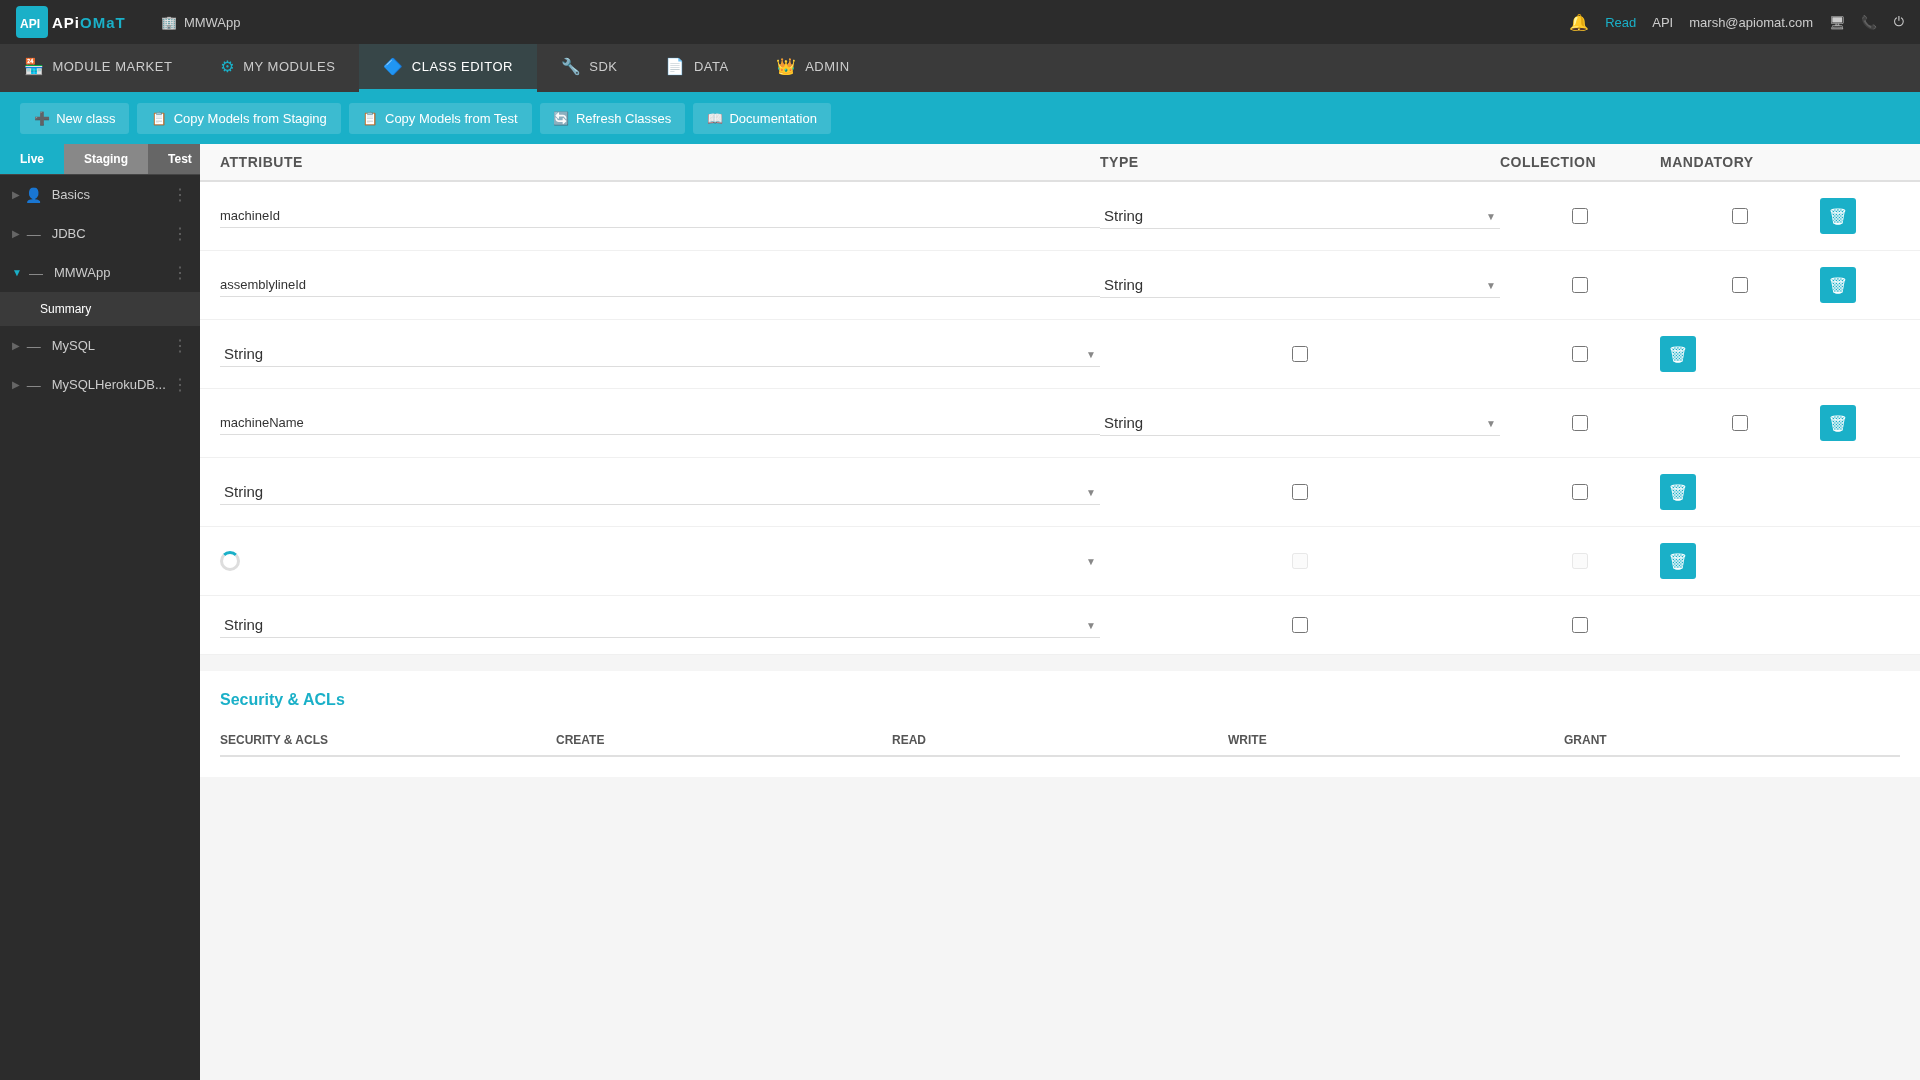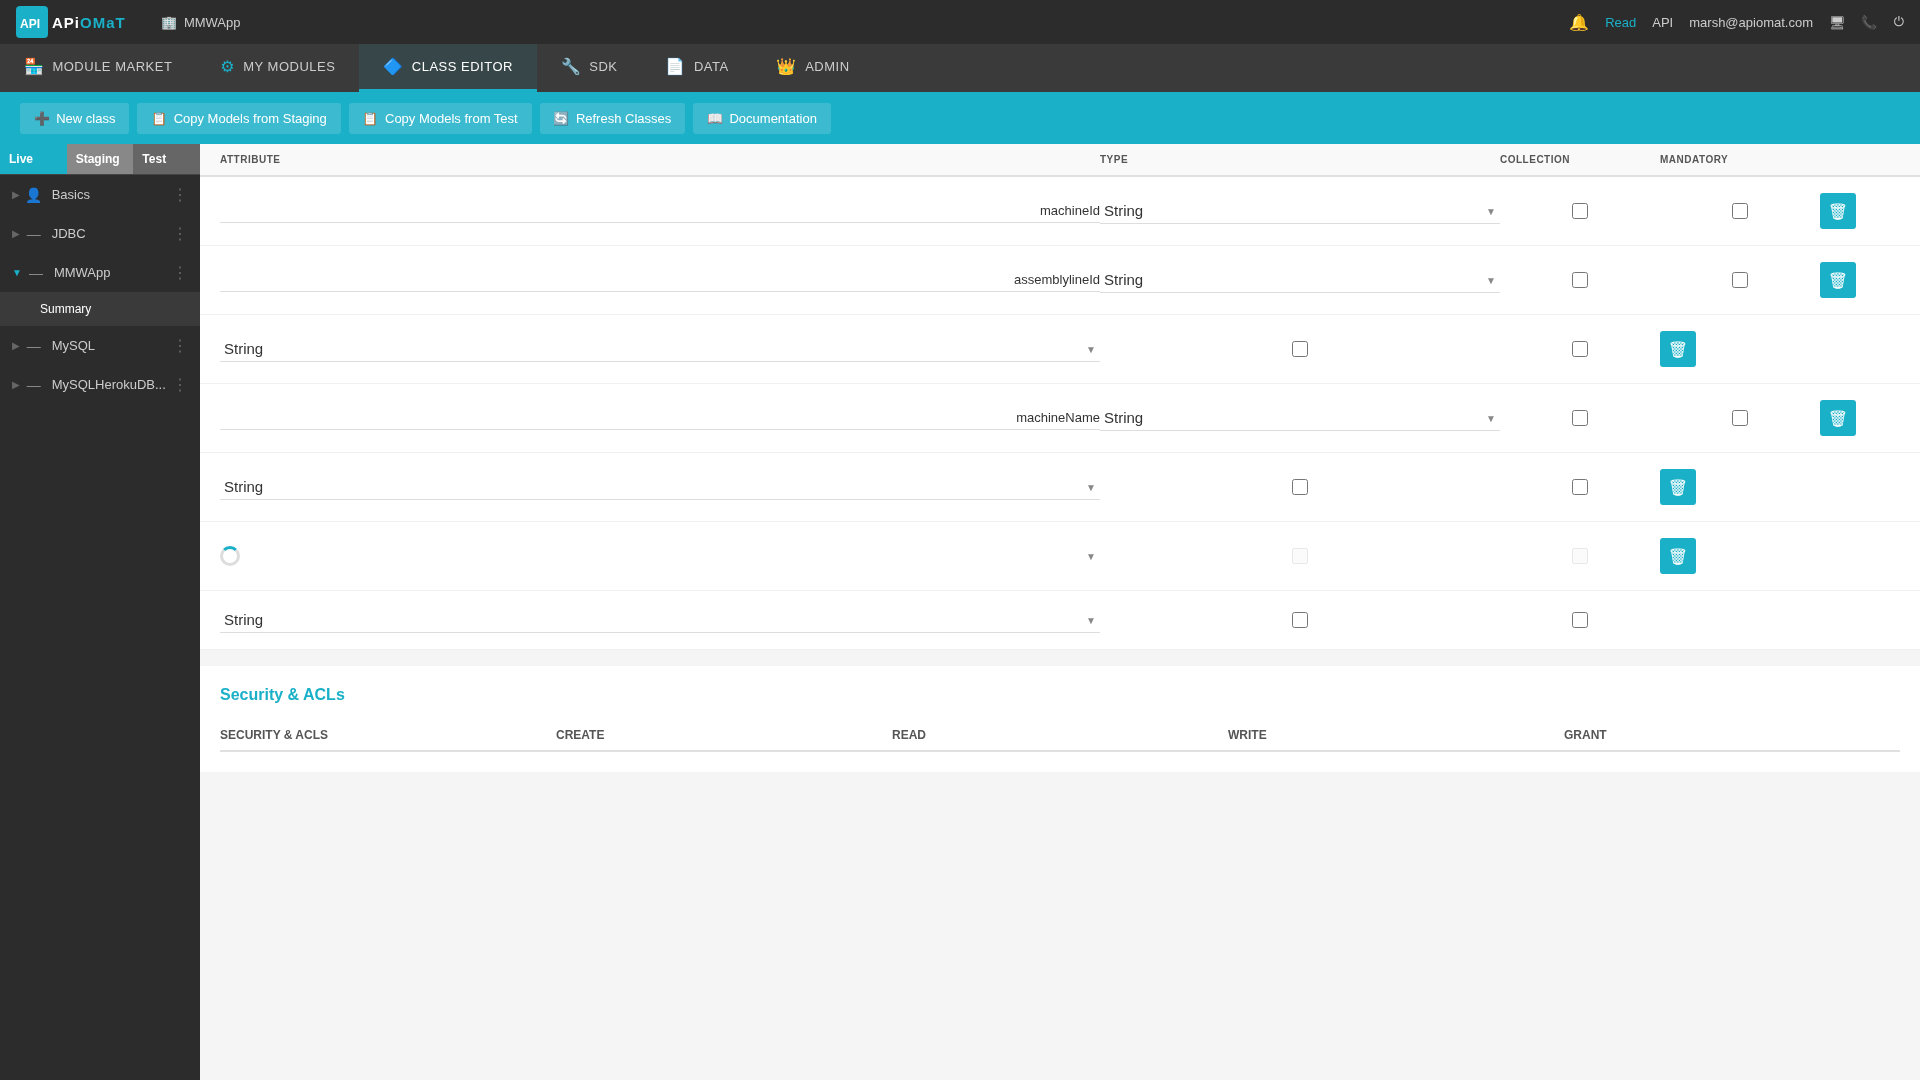--- a/index.html
+++ b/index.html
@@ -22,44 +22,44 @@
     
     .action-bar { background: #1ab0c8; display: flex; align-items: center; padding: 0 20px; height: 52px; gap: 8px; flex-shrink: 0; }
     .action-btn { display: flex; align-items: center; gap: 6px; padding: 8px 14px; background: rgba(255,255,255,0.15); border: none; border-radius: 3px; color: #fff; font-size: 13px; cursor: pointer; white-space: nowrap; }
 
     
     .main-layout { display: flex; flex: 1; overflow: hidden; }
 
     
     .sidebar { width: 200px; background: #2c2c2c; color: #ccc; display: flex; flex-direction: column; overflow-y: auto; flex-shrink: 0; }
     .env-tabs { display: flex; border-bottom: 1px solid #444; }
-    .env-tab { flex: 1; text-align: left; padding: 8px 9px; font-size: 12px; font-weight: bold; cursor: pointer; color: #aaa; }
+    .env-tab { flex: 1; text-align: left; padding: 8px 20px; font-size: 12px; font-weight: bold; cursor: pointer; color: #aaa; }
     .env-tab.active-live { background: #1ab0c8; color: #fff; }
     .env-tab.active-staging { background: #888; color: #fff; }
     .env-tab.active-test { background: #666; color: #fff; }
 
     .sidebar-item { display: flex; align-items: center; padding: 10px 12px; cursor: pointer; position: relative; }
     .sidebar-item .item-icon { width: 20px; text-align: center; margin-right: 8px; color: #1ab0c8; font-size: 14px; }
     .sidebar-item .item-label { flex: 1; font-size: 13px; }
     .sidebar-item .item-more { color: #666; font-size: 16px; }
     .sidebar-item .item-arrow { color: #666; font-size: 10px; margin-right: 4px; }
 
     .sidebar-child { padding-left: 40px; font-size: 12px; color: #aaa; cursor: pointer; align-items: center; }
     .sidebar-child.active { color: #fff; background: #3a3a3a; }
 
     
     .content { flex: 1; overflow-y: auto; background: #f5f5f5; }
 
     
     .table-section { background: #fff; margin: 0; }
     .table-header-row { display: grid; grid-template-columns: 1fr 400px 160px 160px 80px; background: #f9f9f9; border-bottom: 2px solid #e0e0e0; padding: 10px 20px; }
-    .table-header-cell { font-size: 10px; font-weight: 600; color: #555; text-transform: uppercase; letter-spacing: 0.5px; }
+    .table-header-cell { font-size: 14px; font-weight: 600; color: #555; text-transform: uppercase; letter-spacing: 0.5px; }
 
     .attr-row { display: grid; grid-template-columns: 1fr 400px 160px 160px 80px; padding: 16px 20px; border-bottom: 1px solid #f0f0f0; align-items: center; }
-    .attr-input { border: none; border-bottom: 1px solid #ddd; padding: 4px 0; font-size: 13px; color: #333; background: transparent; width: 100%; outline: none; text-align: right; }
+    .attr-input { border: none; border-bottom: 1px solid #ddd; padding: 4px 0; font-size: 13px; color: #333; background: transparent; width: 100%; outline: none; }
     .attr-input::placeholder { color: #aaa; }
 
     .type-select { border: none; border-bottom: 1px solid #ddd; padding: 4px 4px; font-size: 15px; color: #333; background: transparent; width: 100%; outline: none; appearance: none; cursor: pointer; }
 
     .type-select-wrapper { position: relative; }
     .type-select-wrapper::after { content: '▼'; position: absolute; right: 4px; top: 50%; transform: translateY(-50%); font-size: 10px; color: #888; pointer-events: none; }
 
     .checkbox-cell { display: flex; justify-content: center; }
     .checkbox-cell input[type="checkbox"] { width: 16px; height: 16px; cursor: pointer; }
     .checkbox-disabled { opacity: 0.5; }

